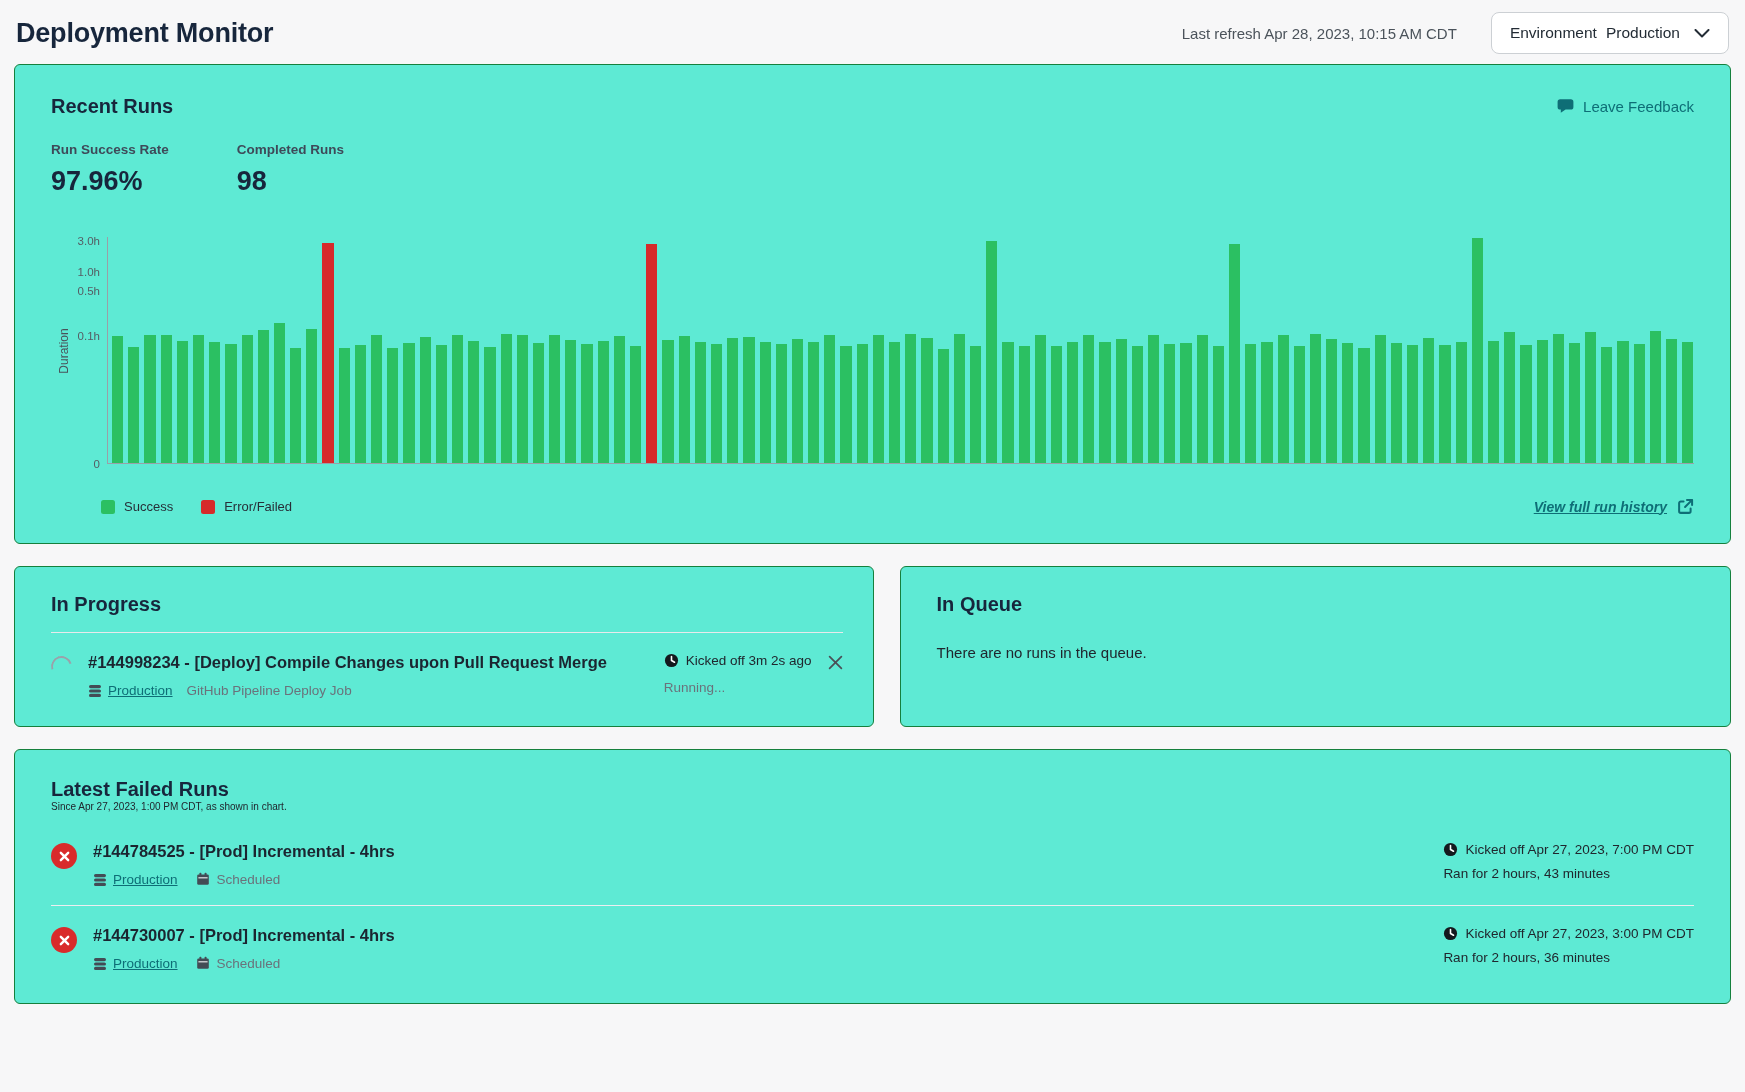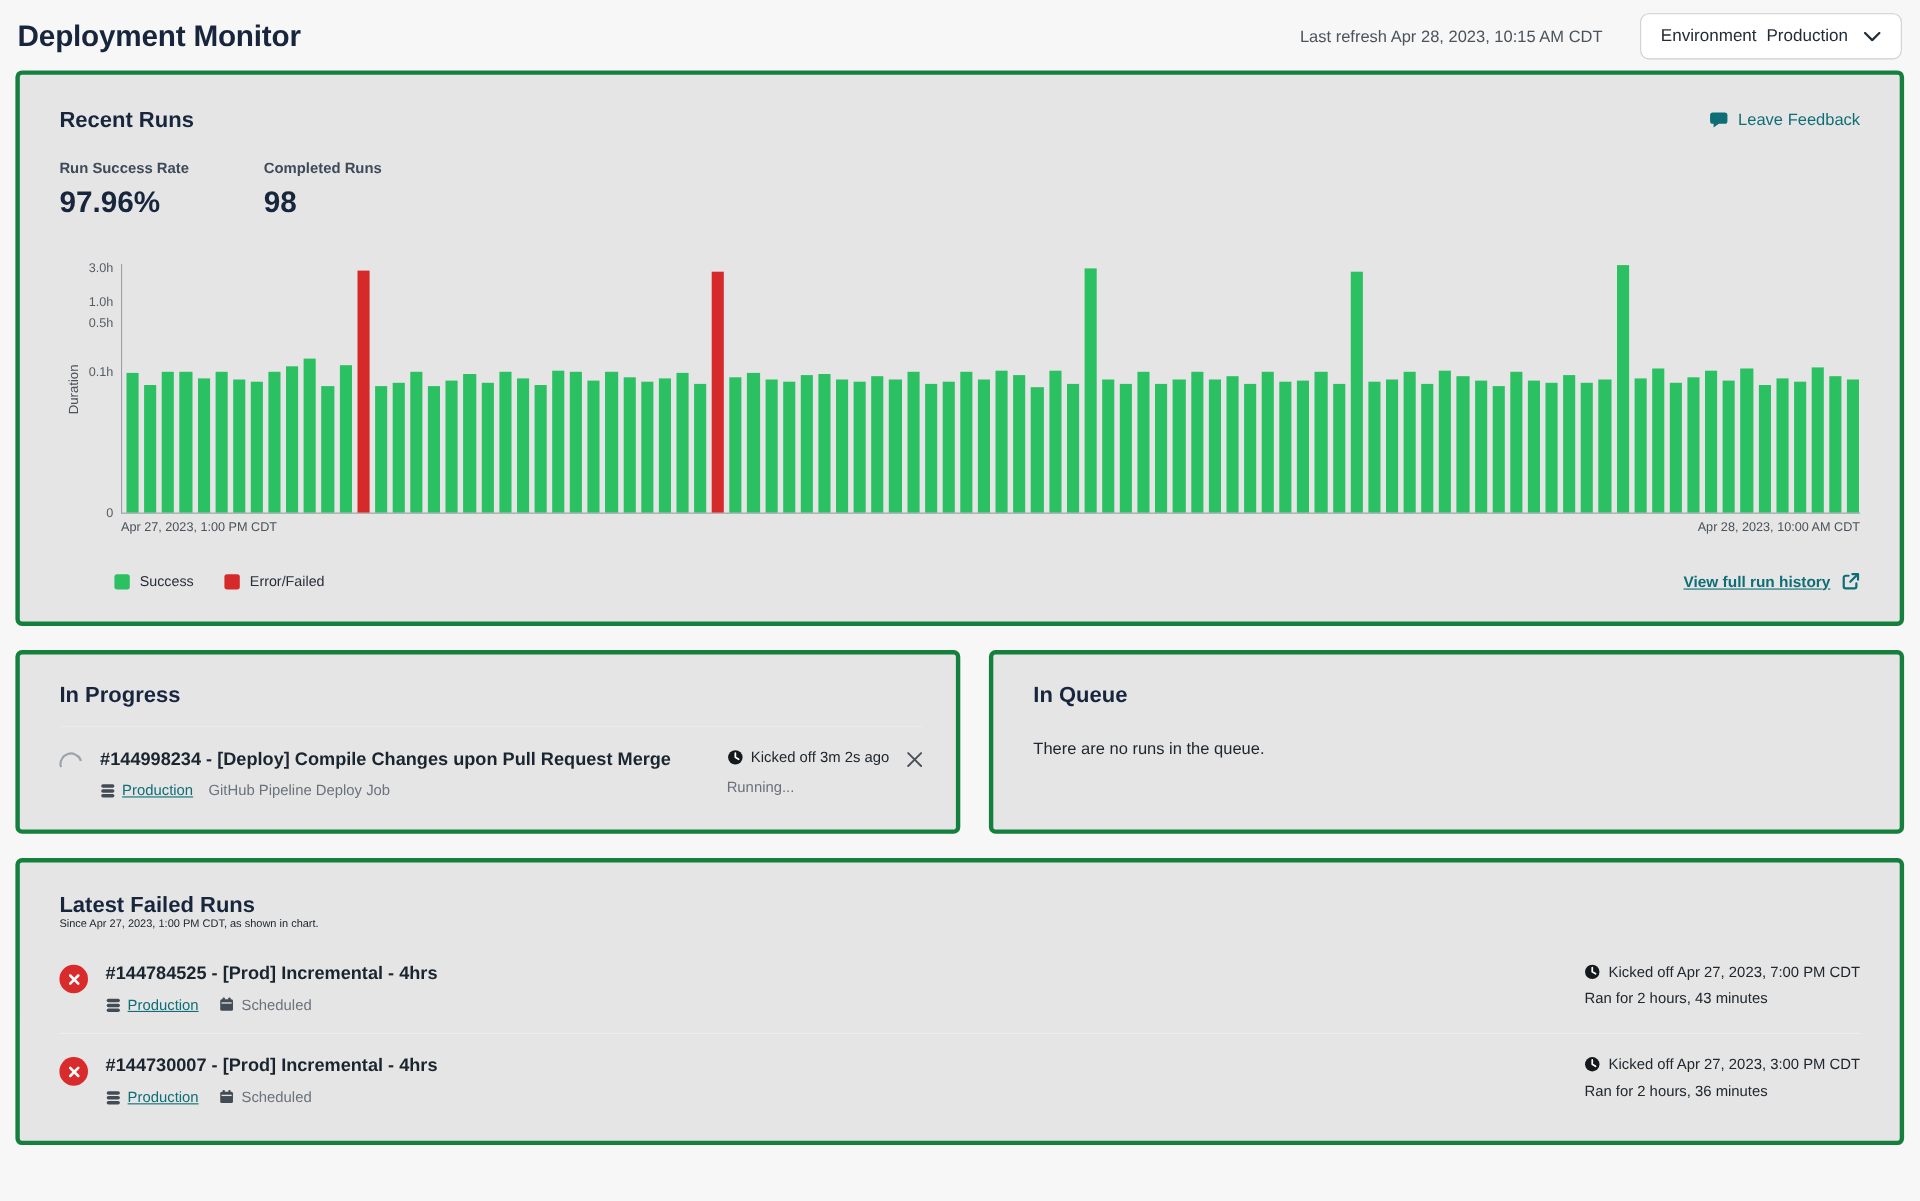--- a/index.html
+++ b/index.html
@@ -11,21 +11,21 @@
   .page-title { font-size:27px; font-weight:700; color:#17263c; letter-spacing:-0.2px; }
   .topbar-right { display:flex; align-items:center; gap:34px; }
   .last-refresh { font-size:15px; color:#4b535b; }
   .env-btn { display:flex; align-items:center; gap:14px; background:#fff; border:1px solid #ccd0d4;
              border-radius:8px; padding:11px 18px; font-size:15.5px; color:#232c35; cursor:pointer; }
   .env-btn .env-words { display:flex; gap:9px; }
   .chev { width:16px; height:9px; display:block; }
 
   
   .content { padding:0 14px; }
-  .card { background:#e5e5e5; border:4px solid #15803d; border-radius:6px; }
+  .card { background:#5eead4; border:1px solid #15803d; border-radius:6px; }
   .card-lg { padding:30px 36px 28px 36px; }
   .section-title { font-size:20px; font-weight:700; color:#17263c; }
 
   
   .rr-head { display:flex; align-items:center; justify-content:space-between; }
   .feedback { display:flex; align-items:flex-start; gap:9px; color:#0e6e76; font-size:15px; cursor:pointer; }
   .stats-row { display:flex; gap:68px; margin-top:24px; }
   .stat-label { font-size:13.5px; font-weight:700; color:#3e4a59; }
   .stat-value { font-size:27px; font-weight:700; color:#17263c; margin-top:9px; }
 
@@ -39,21 +39,21 @@
   .bars { position:absolute; inset:0; display:flex; align-items:flex-end; gap:5px; padding-left:4px; }
   .bar { flex:1 1 0; }
   .x-labels { display:flex; justify-content:space-between; margin-top:7px; font-size:11.5px; color:#4a525a; }
 
   .legend-row { display:flex; align-items:center; justify-content:space-between; margin-top:34px; padding-left:50px; }
   .legend { display:flex; align-items:center; gap:28px; }
   .legend-item { display:flex; align-items:center; gap:9px; font-size:13px; color:#272f38; }
   .swatch { width:14px; height:14px; border-radius:2.5px; display:inline-block; }
   .view-history { display:flex; align-items:center; gap:10px; color:#0e6e76; font-size:14px; font-weight:700;
                   cursor:pointer; }
-  .view-history .lbl { text-decoration:underline; }
+  .view-history .lbl { text-decoration:underline;font-style:italic; }
 
   
   .two-cards { display:flex; gap:26px; margin-top:22px; }
   .card-progress { flex:1.045; padding:26px 30px 28px 36px; }
   .card-queue { flex:1; padding:26px 36px 28px 36px; }
   .hr { border:0; border-top:1px solid #e8eaec; margin-top:16px; }
 
   .run-row { display:flex; align-items:flex-start; margin-top:20px; }
   .spinner { width:21px; height:21px; border-radius:50%; border:2.5px solid transparent;
              border-top-color:#9aa2aa; border-left-color:#9aa2aa; transform:rotate(28deg);
@@ -234,24 +234,20 @@
                 <div class="bar" style="height: 129px; background: rgb(43, 192, 98);"></div>
                 <div class="bar" style="height: 120px; background: rgb(43, 192, 98);"></div>
                 <div class="bar" style="height: 131px; background: rgb(43, 192, 98);"></div>
                 <div class="bar" style="height: 116px; background: rgb(43, 192, 98);"></div>
                 <div class="bar" style="height: 122px; background: rgb(43, 192, 98);"></div>
                 <div class="bar" style="height: 119px; background: rgb(43, 192, 98);"></div>
                 <div class="bar" style="height: 132px; background: rgb(43, 192, 98);"></div>
                 <div class="bar" style="height: 124px; background: rgb(43, 192, 98);"></div>
                 <div class="bar" style="height: 121px; background: rgb(43, 192, 98);"></div>
               </div>
-          </div>
-          <div class="x-labels">
-            <span>Apr 27, 2023, 1:00 PM CDT</span>
-            <span>Apr 28, 2023, 10:00 AM CDT</span>
           </div>
         </div>
       </div>
 
       <div class="legend-row">
         <div class="legend" id="legend">
   <div class="legend-item">
     <span class="swatch" style="background: rgb(43, 192, 98);"></span>
     <span class="legend-label">Success</span>
   </div>

